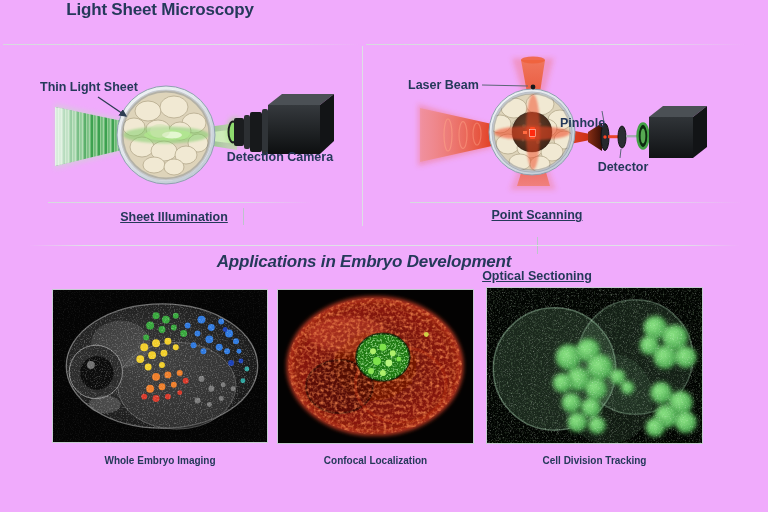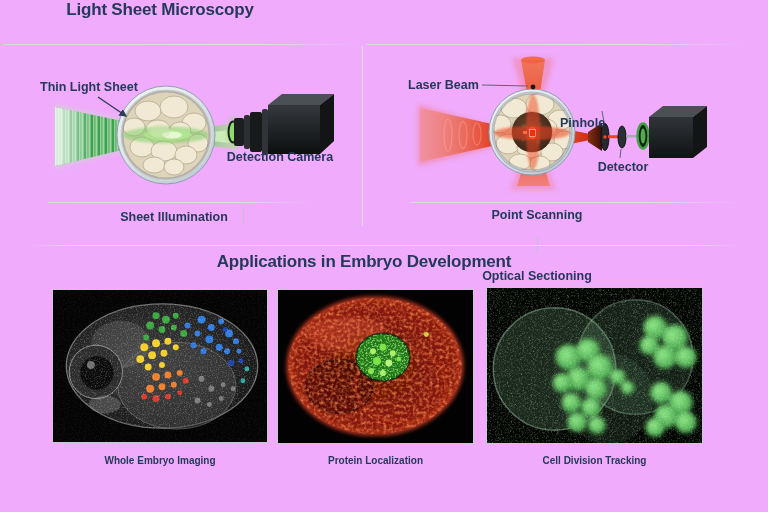--- a/index.html
+++ b/index.html
@@ -4,23 +4,23 @@
 <style>
   html,body{margin:0;padding:0;background:#ffffff;}
   .canvas{position:relative;width:768px;height:512px;background:#f0abfc;overflow:hidden;
           font-family:"Liberation Sans",sans-serif;}
   .abs{position:absolute;}
   .panel-title{font-size:17px;font-weight:bold;color:#25395a;letter-spacing:-.2px;text-align:center;}
   .rule{height:1px;background:linear-gradient(to right,#d6dade,#dde1e5 70%,rgba(221,225,229,0));}
   .vrule{width:1px;background:#dcdfe3;}
   .anno{font-size:12.5px;font-weight:bold;color:#25395a;white-space:nowrap;}
   .cap-row{display:flex;justify-content:center;align-items:center;gap:15px;
-           font-size:12.5px;font-weight:bold;color:#25395a;}
+           font-size:12.5px;font-weight:bold;color:#25395a;text-decoration:underline;}
   .cap-div{width:1px;height:17px;background:#bdc3cb;}
-  .section-title{font-size:17px;font-weight:bold;color:#25395a;letter-spacing:-.2px;text-align:center;}
+  .section-title{font-size:17px;font-weight:bold;color:#25395a;letter-spacing:-.2px;text-align:center;font-style:italic;}
   .photo{position:absolute;border:1px solid #c6cbd1;background:#000;box-sizing:border-box;overflow:hidden;}
   .photo svg{display:block;}
   .app-cap{position:absolute;text-align:center;font-size:10px;font-weight:bold;color:#25395a;}
 </style>
 </head>
 <body>
 
 <div class="canvas">
 
   <div class="abs panel-title" style="left:0;top:13;width:320px;">Light Sheet Microscopy</div>
@@ -457,16 +457,16 @@
         <circle cx="111" cy="139" r="9"></circle>
         <circle cx="132" cy="90" r="8"></circle>
           <circle cx="142" cy="101" r="7"></circle>
       </g>
       <rect width="217" height="157" filter="url(#grainG3)" opacity=".3"></rect>
       <rect width="217" height="157" filter="url(#grainW3)" opacity=".32"></rect>
     </svg>
   </div>
 
   <div class="app-cap" style="left:60px;top:455px;width:200px;">Whole Embryo Imaging</div>
-  <div class="app-cap" style="left:277px;top:455px;width:197px;">Protein Localization</div>
+  <div class="app-cap" style="left:277px;top:455px;width:197px;">Confocal Localization</div>
   <div class="app-cap" style="left:486px;top:455px;width:217px;">Cell Division Tracking</div>
 
 </div>
 
 </body></html>

